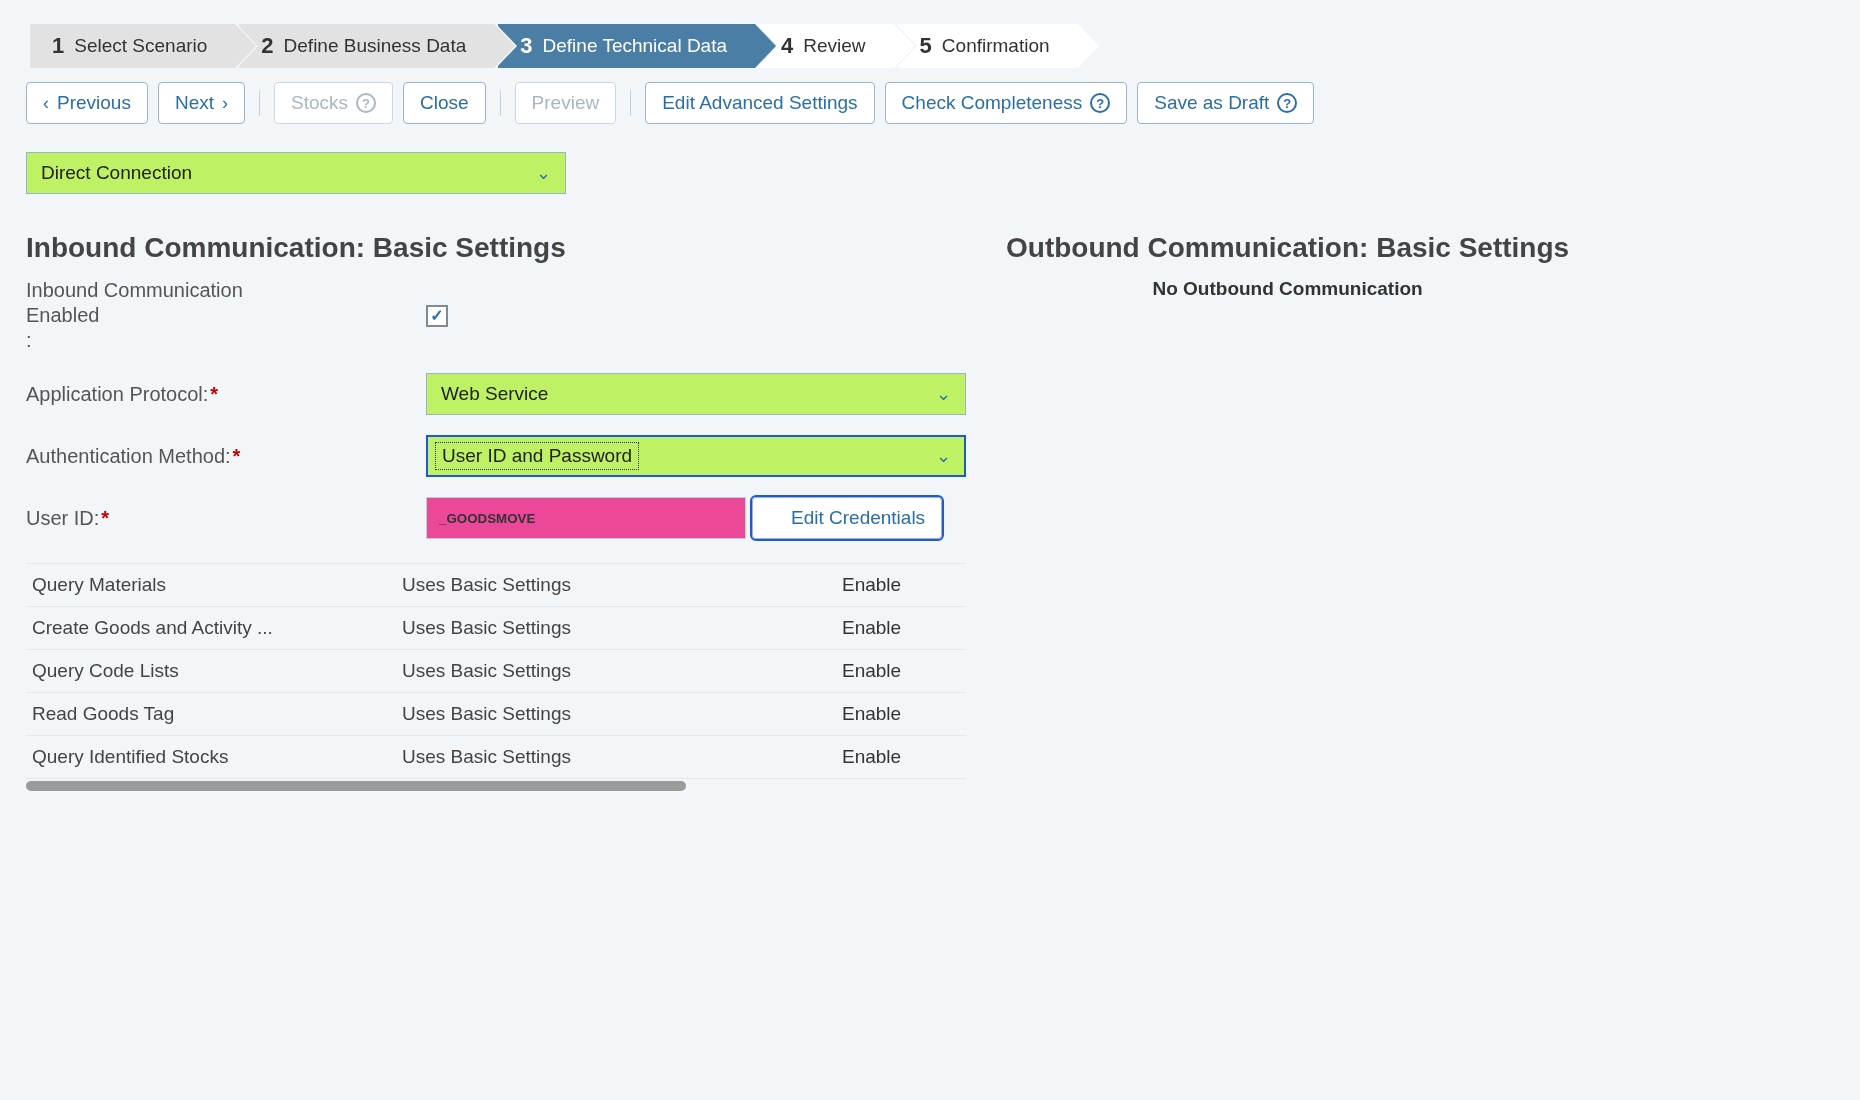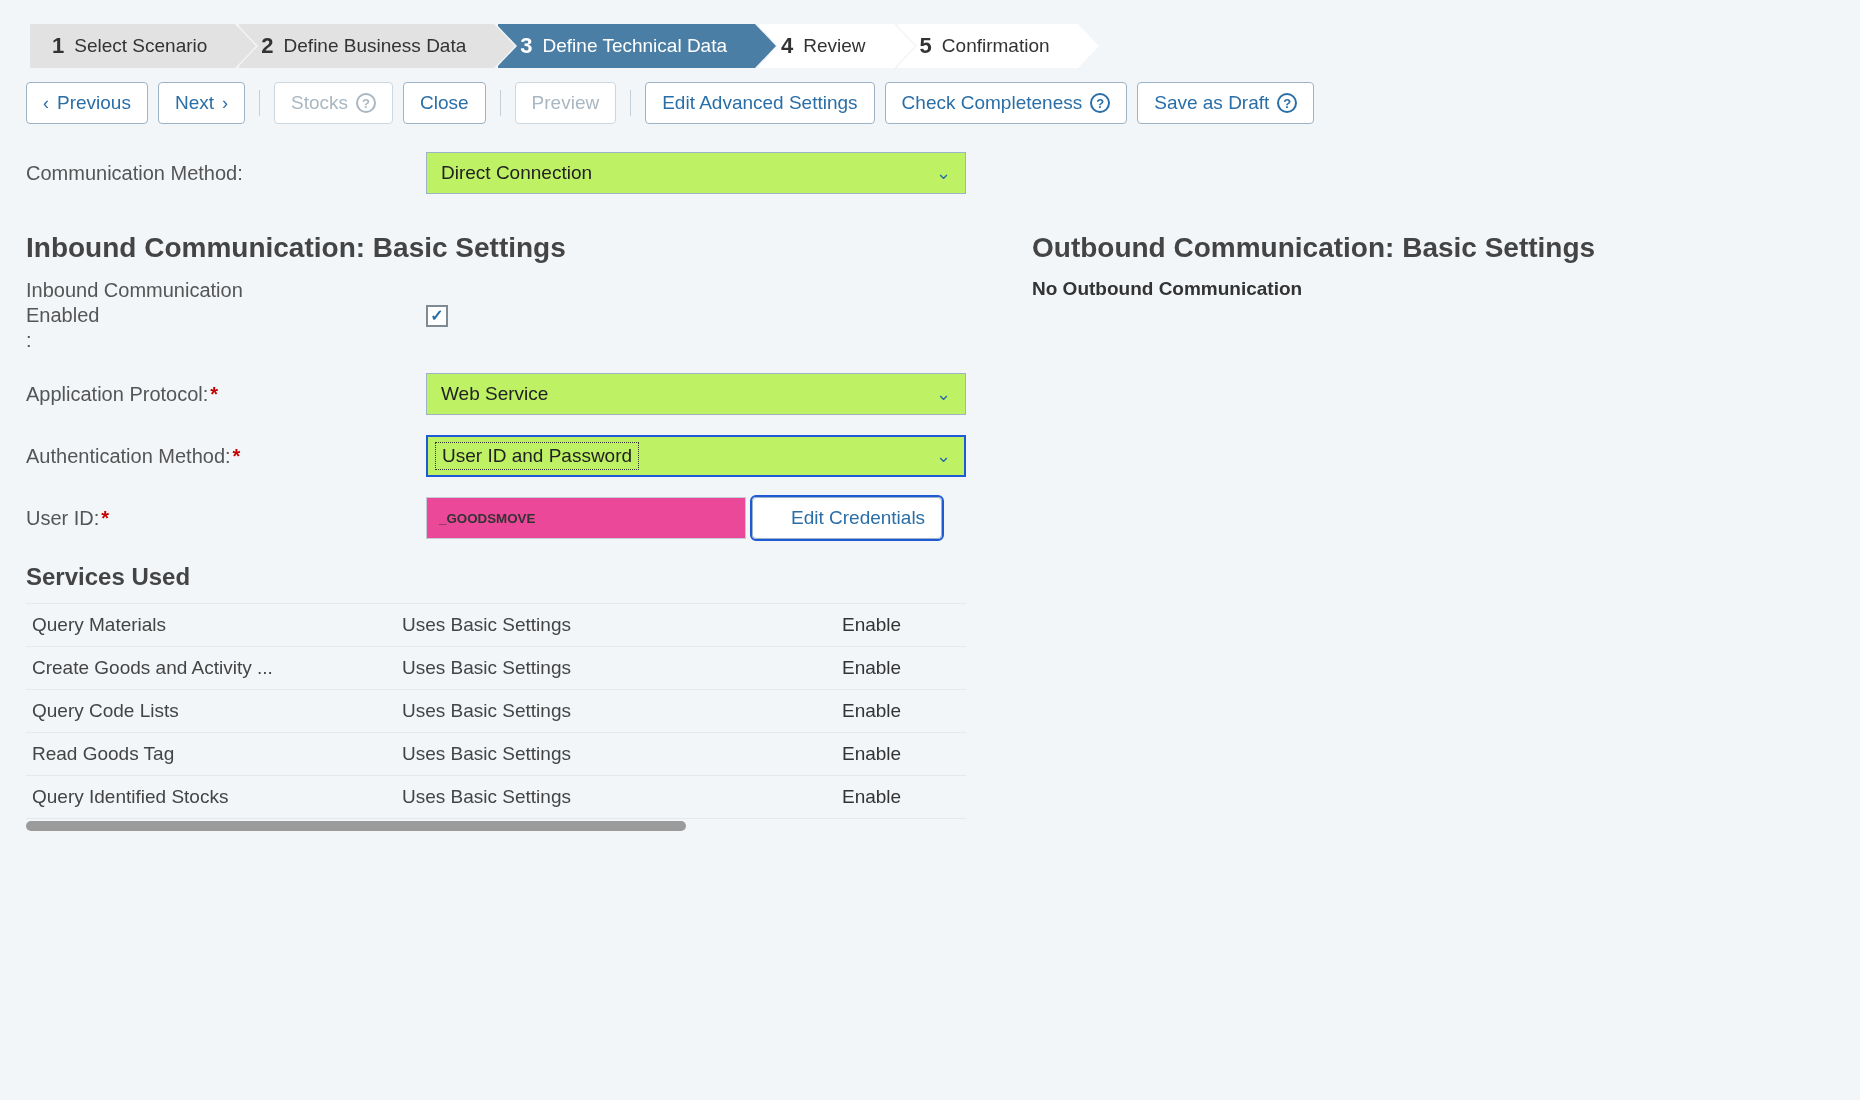--- a/index.html
+++ b/index.html
@@ -92,21 +92,21 @@
   .select.highlight .sel-text { border: 1px dotted #333; padding: 2px 6px; margin-left: -6px; }
   .dropdown-chev { color: #2a6ea7; font-size: 18px; }
   .text-input {
     width: 320px; height: 42px; border: 1px solid #c2cdd6; background: #ec4899;
     padding: 0 12px; color: #333; font-weight: 600;
   }
   .btn-highlight { outline: 2px solid #1e5ad6; }
   .section-title { font-size: 28px; font-weight: bold; color: #444; margin: 18px 0 14px; }
   .two-cols { display: flex; gap: 40px; }
   .col { flex: 0 0 940px; }
-  .outbound-col { margin-left: 26px; }
+  .outbound-col { margin-left: 0; text-align: center; }
   .outbound-text { font-weight: bold; margin-top: 8px; color: #333; }
 
   .checkbox {
     width: 22px; height: 22px; border: 2px solid #808a92; display: inline-flex;
     align-items: center; justify-content: center; background: #fff;
   }
   .checkbox .mark { color: #2a6ea7; font-weight: bold; font-size: 16px; }
 
   
   .services { margin-top: 24px; width: 940px; }
@@ -179,21 +179,20 @@
       <span class="help-icon">?</span>
     </button>
     <button class="btn">
       <span>Save as Draft</span>
       <span class="help-icon">?</span>
     </button>
   </div>
 
   <div class="content">
     <div class="row">
-      <div class="label-col">Communication Method:</div>
       <div class="select">
         <span class="sel-text">Direct Connection</span>
         <span class="dropdown-chev">⌄</span>
       </div>
     </div>
 
     <div class="two-cols">
       <div class="col">
         <div class="section-title">Inbound Communication: Basic Settings</div>
 
@@ -228,21 +227,20 @@
           <div class="label-col">
             <span>User ID:</span><span class="req">*</span>
           </div>
           <input class="text-input" readonly="" value="_GOODSMOVE" style="">
           <button class="btn btn-highlight" style="margin-left:6px;padding-left:38px;">
             <span>Edit Credentials</span>
           </button>
         </div>
 
         <div class="services">
-          <div class="services-title">Services Used</div>
           <div id="services-body">
               <div class="svc-row">
                 <div class="svc-name">Query Materials</div>
                 <div class="svc-setting">Uses Basic Settings</div>
                 <div class="svc-action">Enable</div>
               </div>
               <div class="svc-row">
                 <div class="svc-name">Create Goods and Activity ...</div>
                 <div class="svc-setting">Uses Basic Settings</div>
                 <div class="svc-action">Enable</div>

